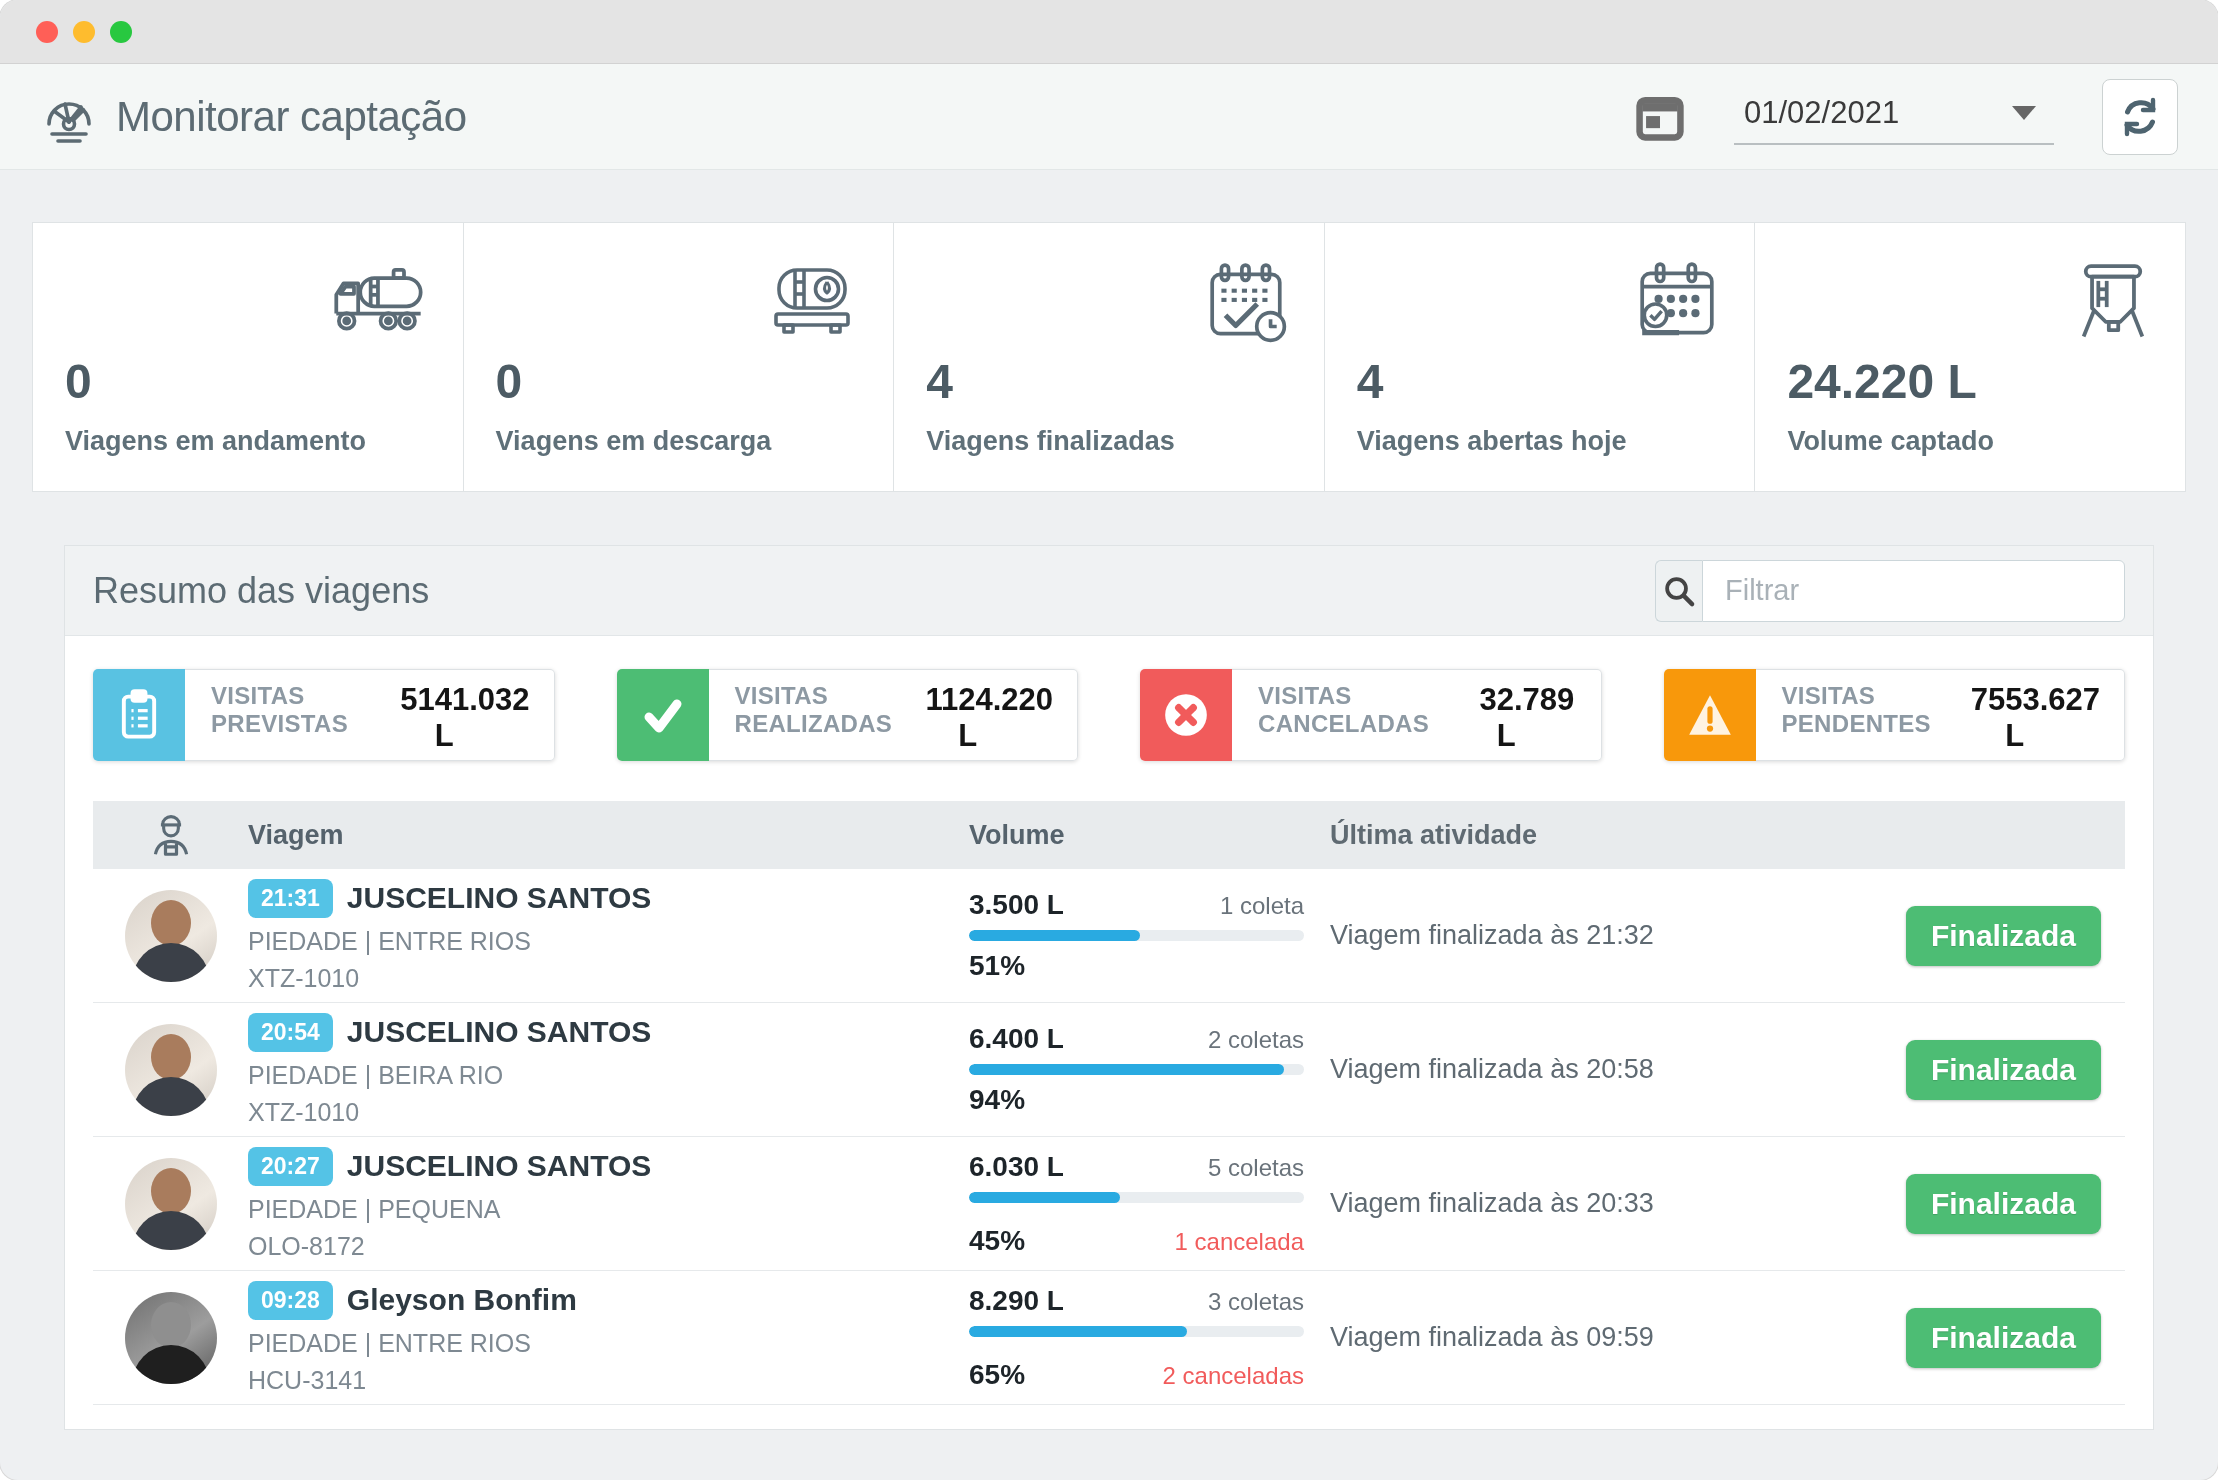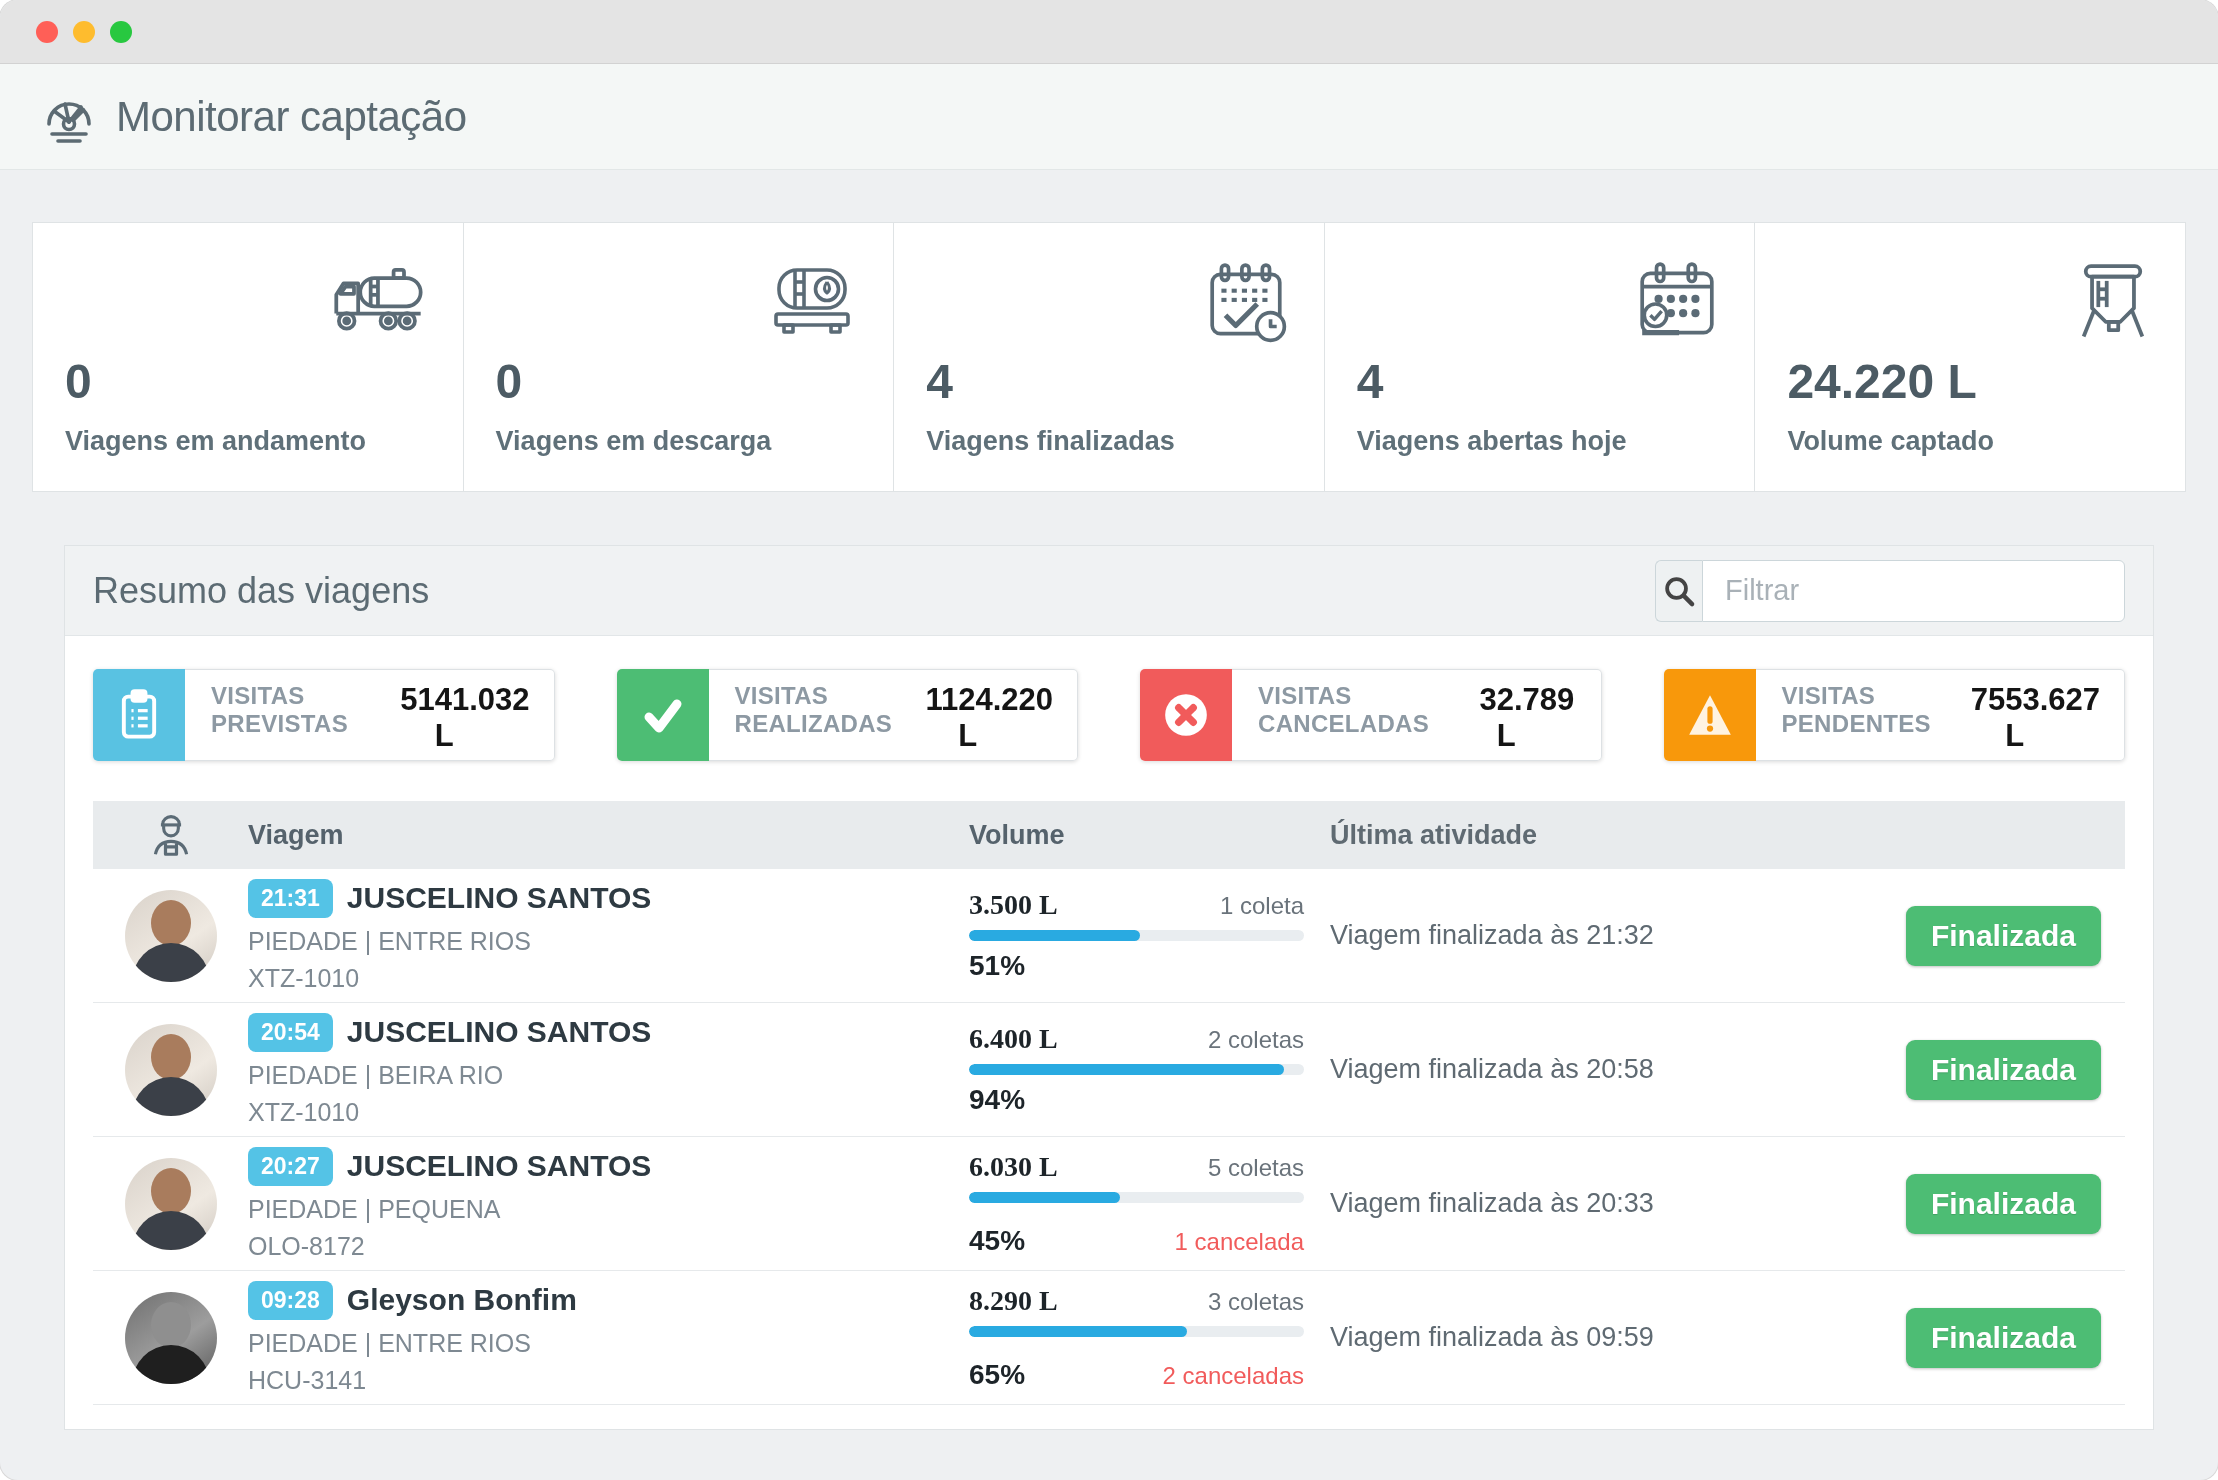--- a/index.html
+++ b/index.html
@@ -65,21 +65,21 @@
   .avatar[data-variant="bw"]::before { background:#8f8f8f; }
   .avatar[data-variant="bw"]::after { background:#1f1f1f; }
 
   .trip-line1 { display:flex; align-items:center; gap:14px; margin-bottom:9px; }
   .time-badge { background:#54c3e6; color:#fff; font-size:23px; font-weight:bold; border-radius:8px; padding:6px 13px;text-align:right; }
   .trip-name { font-size:30px; font-weight:bold; color:#2e3a42; }
   .trip-route { font-size:25px; color:#7e8992; margin-bottom:8px; }
   .trip-plate { font-size:25px; color:#7e8992; }
 
   .vol-line { display:flex; justify-content:space-between; align-items:baseline; }
-  .vol-amount { font-size:28px; font-weight:bold; color:#1d2429;font-family:Liberation Serif, serif; }
+  .vol-amount { font-size:28px; font-weight:bold; color:#1d2429; }
   .vol-coletas { font-size:24px; color:#6a737b; }
   .progress-track { height:11px; border-radius:6px; background:#e9edf0; margin:9px 0; overflow:hidden; }
   .progress-fill { height:100%; border-radius:6px; background:#29aae1; }
   .vol-pct { font-size:28px; font-weight:bold; color:#1d2429; }
   .vol-canceled { font-size:24px; color:#f15b5b;margin-top:16px; }
 
   .status-badge { display:inline-block; background:#4dbd74; color:#fff; font-size:30px; font-weight:bold; border-radius:9px; padding:13px 25px; box-shadow:0 1px 3px rgba(0,0,0,0.25); text-shadow:0 1px 1px rgba(0,0,0,0.15); }
 
   svg { display:block; }
 </style>
@@ -102,20 +102,43 @@
           <line x1="28" y1="31" x2="13" y2="20"></line>
           <line x1="28" y1="31" x2="24" y2="13"></line>
           <line x1="28" y1="31" x2="40" y2="16"></line>
           <circle cx="28" cy="33" r="5.5"></circle>
           <line x1="32" y1="29" x2="42" y2="19" stroke-width="4.4"></line>
           <line x1="11" y1="43" x2="45" y2="43"></line>
           <line x1="17" y1="50" x2="39" y2="50"></line>
         </svg>
       </span>
       <span class="page-title">Monitorar captação</span>
+    </div>
+    <div class="header-right">
+      <span>
+        <svg width="52" height="52" viewBox="0 0 56 52" fill="none">
+          <rect x="6" y="8" width="44" height="40" rx="6" stroke="#6e6e6e" stroke-width="7"></rect>
+          <rect x="9" y="11" width="38" height="9" fill="#6e6e6e"></rect>
+          <rect x="13" y="25" width="15" height="13" fill="#6e6e6e"></rect>
+        </svg>
+      </span>
+      <div class="date-group">
+        <span class="date-text">01/02/2021</span>
+        <span class="caret-down"></span>
+      </div>
+      <div class="refresh-btn">
+        <span>
+          <svg width="42" height="40" viewBox="0 0 42 40" fill="none" stroke="#4e6470" stroke-width="5" stroke-linecap="round">
+            <path d="M34 12 A14.5 14.5 0 0 0 8.5 15"></path>
+            <path d="M8 28 A14.5 14.5 0 0 0 33.5 25"></path>
+            <path d="M34 3 v10 h-10" fill="none" stroke-width="4.4"></path>
+            <path d="M8 37 v-10 h10" fill="none" stroke-width="4.4"></path>
+          </svg>
+        </span>
+      </div>
     </div>
   </div>
 
   <div class="content">
 
     <div class="stats-row">
 
       <div class="stat-card">
         <span class="stat-icon">
           <svg width="100" height="76" viewBox="0 0 96 72" fill="none" stroke="#5b6b76" stroke-width="3.6" stroke-linejoin="round">

